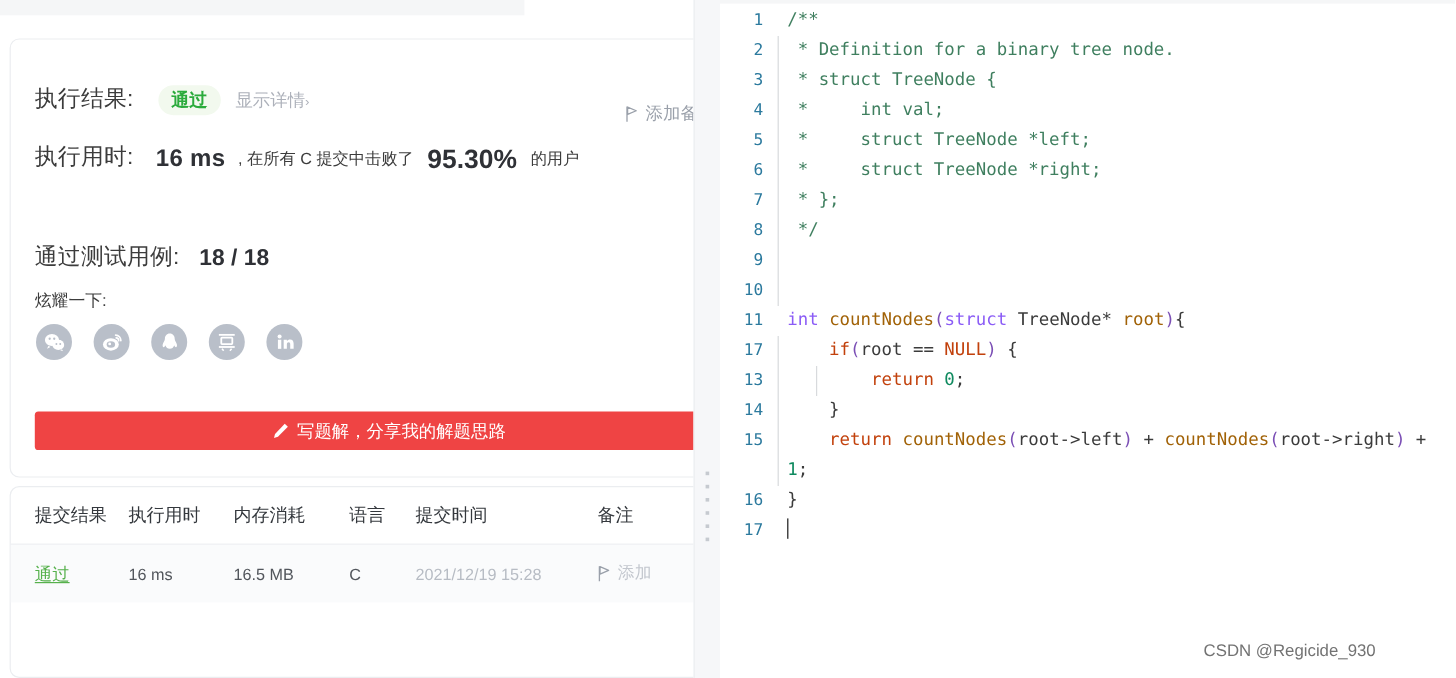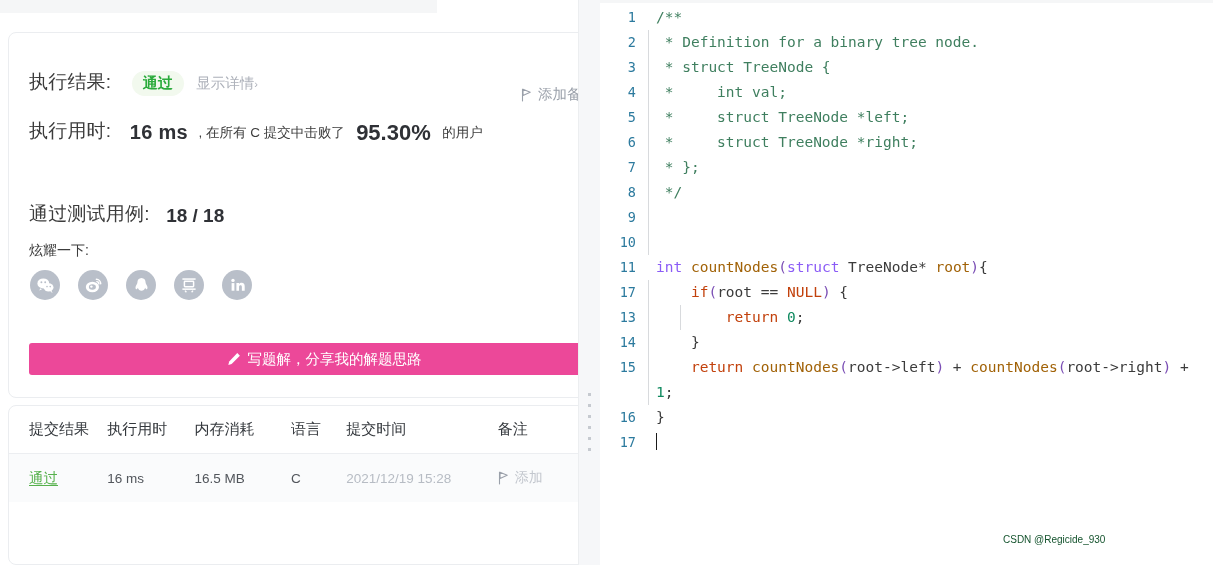--- a/index.html
+++ b/index.html
@@ -81,21 +81,21 @@
   }
   .soc {
     width: 30px; height: 30px; border-radius: 50%;
     background: #b9bfc9; display: flex; align-items: center;
     justify-content: center; color: #ffffff;
   }
   .soc svg { display: block; }
 
   .cta {
     position: absolute; left: 20px; top: 310px;
-    width: 590px; height: 32px; background: #ec4899;
+    width: 590px; height: 32px; background: #ef4444;
     border-radius: 3px; color: #ffffff; font-size: 14.5px;
     display: flex; align-items: center; justify-content: center;
     gap: 7px; border: none; cursor: pointer;
     font-family: inherit;
   }
   .cta svg { display: block; }
 
   
   .tbl { position: absolute; left: 0; top: 0; width: 610px; }
   .thead, .trow {
@@ -169,21 +169,21 @@
   .k-op   { color: #3b3b3b; }
   .k-par  { color: #7b4fb5; }
 
   .caret {
     display: inline-block; width: 1px; height: 17px;
     background: #1a1a1a; vertical-align: -3px;
   }
 
   .watermark {
     position: absolute; left: 1003px; top: 534px;
-    font-size: 10px; color: #14532d; white-space: nowrap;
+    font-size: 14px; color: #737373; white-space: nowrap;
   }
 </style>
 </head>
 <body>
 
 <div id="root">
 
   <div class="top-strip"></div>
   <div class="top-strip-line"></div>
 

